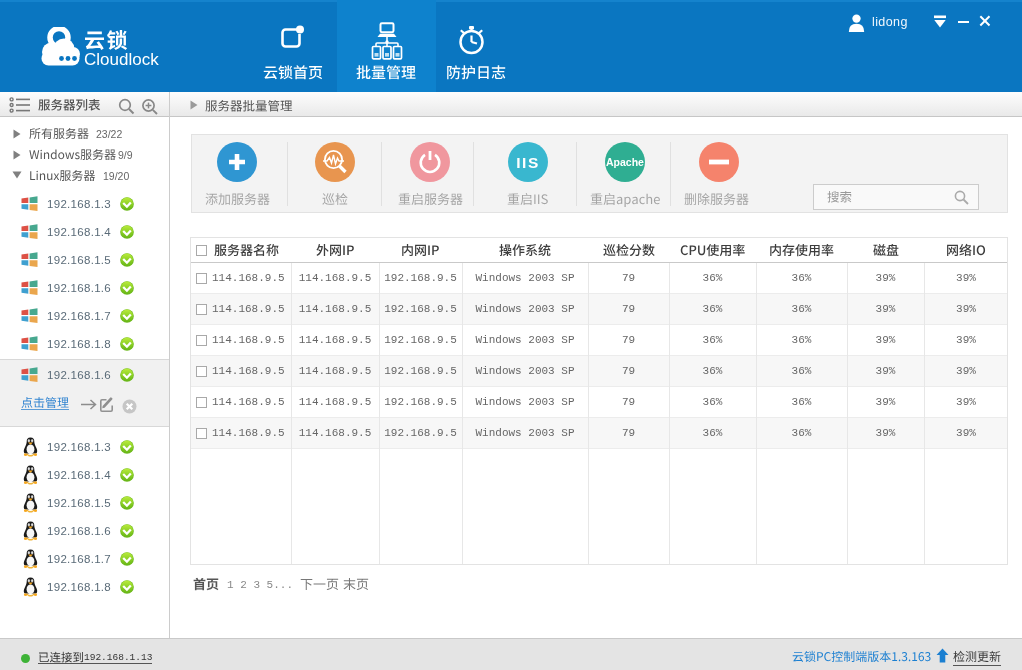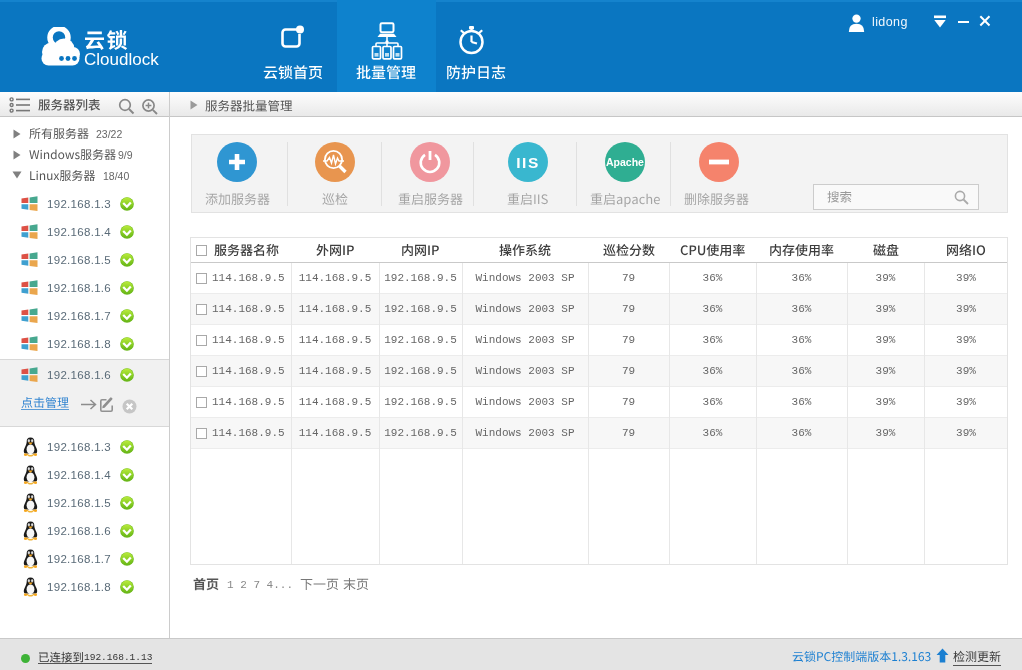--- a/index.html
+++ b/index.html
@@ -138,21 +138,21 @@
   </div>
 <div style="position:absolute;left:118.0px;top:148.0px;font-family:'Liberation Sans',sans-serif;font-size:10.5px;font-weight:400;color:#666;line-height:14.7px;white-space:nowrap">9/9</div>
 <svg class="abs" style="left:12px;top:171px" width="10" height="8" viewBox="0 0 10 8">
     <path d="M0.5 0.5 H9.5 L5 7.5 Z" fill="#808080"></path>
   </svg>
 <div style="position:absolute;left:29.0px;top:168.0px;width:66.4px;height:16.8px">
     <svg width="66.4" height="16.8" style="position:absolute;left:0;top:0;overflow:visible" viewBox="0 0 66.4 16.8">
       <path transform="matrix(0.0120,0,0,-0.0120,0,12.0)" fill="#555" d="M101 0V733H193V79H514V0Z M635 0V543H727V0ZM681 655Q654 655 638 672Q621 688 621 716Q621 743 638 759Q654 775 681 775Q708 775 725 759Q742 743 742 716Q742 688 725 672Q708 655 681 655Z M910 0V543H985L994 464H996Q1035 503 1078 530Q1122 557 1178 557Q1264 557 1304 502Q1344 448 1344 344V0H1253V332Q1253 409 1228 443Q1204 477 1150 477Q1108 477 1075 456Q1042 435 1002 394V0Z M1679 -13Q1593 -13 1552 41Q1512 95 1512 199V543H1604V210Q1604 135 1628 100Q1652 66 1706 66Q1748 66 1781 88Q1814 110 1853 158V543H1944V0H1868L1861 85H1858Q1820 41 1778 14Q1735 -13 1679 -13Z M2050 0 2229 283 2064 543H2163L2236 424Q2248 401 2262 378Q2275 356 2289 333H2294Q2305 356 2318 378Q2330 401 2342 424L2409 543H2504L2339 274L2518 0H2418L2338 127Q2324 152 2310 176Q2295 201 2279 224H2274Q2261 201 2248 176Q2234 152 2219 127L2146 0Z M2671 803H2904V733H2671ZM2671 569H2906V499H2671ZM3061 460H3425V391H3061ZM2669 330H2904V259H2669ZM2641 803H2709V444Q2709 385 2706 317Q2703 249 2695 178Q2687 108 2671 41Q2655 -26 2628 -81Q2622 -75 2611 -68Q2600 -61 2588 -55Q2576 -49 2567 -46Q2593 7 2608 69Q2622 131 2629 196Q2636 262 2638 326Q2641 389 2641 444ZM2862 803H2932V10Q2932 -20 2924 -38Q2916 -57 2897 -66Q2878 -76 2846 -78Q2814 -80 2763 -80Q2762 -71 2759 -58Q2756 -44 2752 -31Q2747 -18 2742 -8Q2777 -9 2805 -9Q2833 -9 2843 -8Q2853 -8 2858 -4Q2862 0 2862 11ZM3372 800H3445V606Q3445 579 3437 563Q3429 547 3405 538Q3382 531 3343 530Q3304 528 3247 528Q3245 544 3238 562Q3230 579 3223 592Q3254 592 3280 591Q3307 590 3326 590Q3345 591 3353 591Q3365 592 3368 595Q3372 598 3372 607ZM3404 460H3417L3430 463L3474 447Q3449 319 3400 218Q3350 118 3284 45Q3217 -28 3139 -74Q3133 -62 3120 -45Q3107 -28 3095 -19Q3167 19 3229 86Q3291 154 3337 246Q3383 337 3404 446ZM3173 417Q3202 320 3250 234Q3297 148 3361 82Q3425 15 3503 -23Q3491 -33 3477 -50Q3463 -68 3454 -81Q3374 -37 3308 36Q3243 108 3194 202Q3145 295 3113 401ZM3020 800H3393V730H3091V-80H3020Z M3659 282H4354V216H3659ZM4328 282H4403Q4403 282 4402 276Q4402 270 4402 262Q4401 254 4399 248Q4388 158 4376 99Q4365 40 4351 7Q4337 -26 4320 -41Q4304 -56 4285 -62Q4266 -67 4239 -69Q4216 -69 4175 -68Q4134 -68 4089 -66Q4088 -50 4082 -32Q4075 -13 4065 1Q4096 -2 4126 -4Q4157 -5 4181 -6Q4205 -6 4217 -6Q4233 -6 4243 -4Q4253 -2 4261 4Q4274 15 4286 46Q4298 76 4308 132Q4318 187 4328 271ZM3979 381 4057 375Q4037 240 3985 150Q3933 61 3846 7Q3758 -47 3631 -78Q3628 -69 3620 -58Q3613 -46 3605 -34Q3597 -22 3590 -14Q3711 9 3792 56Q3873 102 3919 182Q3965 261 3979 381ZM3855 737H4340V673H3855ZM4322 737H4337L4350 741L4395 710Q4341 629 4256 568Q4170 508 4064 466Q3957 424 3840 398Q3724 371 3609 357Q3605 371 3596 390Q3588 410 3579 423Q3690 434 3802 457Q3915 480 4016 518Q4117 555 4196 607Q4276 659 4322 727ZM3854 662Q3909 592 4004 544Q4099 497 4224 471Q4350 445 4494 437Q4487 428 4478 416Q4470 404 4463 392Q4456 380 4452 369Q4306 382 4179 413Q4052 444 3954 498Q3855 553 3791 636ZM3915 841 3993 826Q3943 745 3864 666Q3784 587 3670 523Q3665 532 3657 542Q3649 553 3640 563Q3631 573 3623 579Q3694 616 3750 660Q3807 704 3848 751Q3890 798 3915 841Z M4729 730V589H4899V730ZM4661 795H4970V524H4661ZM5155 730V589H5335V730ZM5086 795H5408V524H5086ZM4585 420H5482V353H4585ZM4695 15H4938V-51H4695ZM5119 15H5372V-51H5119ZM5157 404Q5192 361 5248 322Q5303 283 5370 254Q5437 225 5505 208Q5497 201 5488 190Q5478 179 5470 168Q5462 157 5457 148Q5387 168 5319 203Q5251 238 5192 282Q5134 327 5094 378ZM4661 229H4970V-74H4898V163H4731V-80H4661ZM5088 229H5408V-74H5335V163H5157V-80H5088ZM4968 532 5044 518Q5008 445 4949 375Q4890 305 4804 245Q4719 185 4605 141Q4601 150 4594 160Q4587 171 4579 181Q4571 191 4563 198Q4672 238 4752 292Q4833 347 4887 409Q4941 471 4968 532ZM5147 484 5186 524Q5224 511 5266 490Q5309 468 5334 449L5293 405Q5270 425 5228 448Q5185 470 5147 484Z"></path>
     </svg>
   </div>
-<div style="position:absolute;left:103.0px;top:169.0px;font-family:'Liberation Sans',sans-serif;font-size:10.5px;font-weight:400;color:#666;line-height:14.7px;white-space:nowrap">18/40</div>
+<div style="position:absolute;left:103.0px;top:169.0px;font-family:'Liberation Sans',sans-serif;font-size:10.5px;font-weight:400;color:#666;line-height:14.7px;white-space:nowrap">19/20</div>
 <svg class="abs" style="left:21px;top:196px" width="17" height="15" viewBox="0 0 17 15">
 <polygon points="0.5,2.6 7.3,1.6 7.3,7 0.5,7" fill="#dd5145"></polygon>
 <polygon points="8.6,1.4 16.5,0.3 16.5,7 8.6,7" fill="#47a88f"></polygon>
 <polygon points="0.5,8.3 7.3,8.3 7.3,13.7 0.5,12.7" fill="#3fa0d0"></polygon>
 <polygon points="8.6,8.3 16.5,8.3 16.5,15 8.6,13.9" fill="#eaa64d"></polygon>
 </svg>
 <div style="position:absolute;left:47.0px;top:195.9px;font-family:'Liberation Sans',sans-serif;font-size:11.5px;font-weight:400;letter-spacing:0.3px;color:#5a6b78;line-height:16.1px;white-space:nowrap">192.168.1.3</div>
 <svg class="abs" style="left:120px;top:196.5px" width="14" height="14" viewBox="0 0 14 14">
 <defs>
       <linearGradient id="g120196.5" x1="0" y1="0" x2="0" y2="1">
@@ -642,21 +642,21 @@
 <div style="position:absolute;left:588px;top:263px;width:1px;height:301px;background:#e7e7e7"></div>
 <div style="position:absolute;left:669px;top:263px;width:1px;height:301px;background:#e7e7e7"></div>
 <div style="position:absolute;left:756px;top:263px;width:1px;height:301px;background:#e7e7e7"></div>
 <div style="position:absolute;left:847px;top:263px;width:1px;height:301px;background:#e7e7e7"></div>
 <div style="position:absolute;left:924px;top:263px;width:1px;height:301px;background:#e7e7e7"></div>
 <div style="position:absolute;left:193.0px;top:576.0px;width:26.0px;height:18.2px">
     <svg width="26.0" height="18.2" style="position:absolute;left:0;top:0;overflow:visible" viewBox="0 0 26.0 18.2">
       <path transform="matrix(0.0130,0,0,-0.0130,0,13.0)" fill="#555" d="M244 378H756V286H244ZM244 221H756V129H244ZM244 61H757V-43H244ZM48 715H955V604H48ZM147 543H849V-90H724V439H267V-90H147ZM438 649 591 646Q574 598 552 554Q530 511 513 479L396 492Q405 516 413 543Q421 570 428 598Q434 626 438 649ZM672 852 810 822Q781 779 750 740Q719 700 693 672L587 703Q602 724 618 750Q634 776 648 802Q663 829 672 852ZM205 809 312 857Q340 831 368 798Q395 764 410 738L299 681Q286 707 259 744Q232 780 205 809Z M1067 802H1942V691H1067ZM1424 747 1563 730Q1543 681 1520 635Q1498 589 1480 557L1375 578Q1385 602 1394 632Q1404 662 1412 692Q1420 722 1424 747ZM1441 449H1565V268Q1565 225 1554 183Q1543 141 1514 102Q1485 63 1434 28Q1383 -7 1304 -37Q1226 -67 1114 -91Q1108 -78 1095 -60Q1082 -42 1068 -24Q1054 -6 1040 6Q1143 25 1214 48Q1285 72 1330 98Q1375 125 1399 154Q1423 182 1432 212Q1441 241 1441 270ZM1535 95 1604 176Q1645 160 1694 138Q1742 117 1790 94Q1839 70 1882 46Q1924 23 1954 3L1880 -91Q1852 -71 1812 -46Q1771 -22 1723 4Q1675 29 1627 52Q1579 76 1535 95ZM1149 601H1867V138H1738V491H1272V135H1149Z"></path>
     </svg>
   </div>
-<div style="position:absolute;left:227.0px;top:577.5px;font-family:'Liberation Mono',sans-serif;font-size:11px;font-weight:400;color:#888;line-height:15.4px;white-space:nowrap">1 2 7 4...</div>
+<div style="position:absolute;left:227.0px;top:577.5px;font-family:'Liberation Mono',sans-serif;font-size:11px;font-weight:400;color:#888;line-height:15.4px;white-space:nowrap">1 2 3 5...</div>
 <div style="position:absolute;left:300.0px;top:576.0px;width:39.0px;height:18.2px">
     <svg width="39.0" height="18.2" style="position:absolute;left:0;top:0;overflow:visible" viewBox="0 0 39.0 18.2">
       <path transform="matrix(0.0130,0,0,-0.0130,0,13.0)" fill="#777" d="M55 766H946V691H55ZM441 707H520V-79H441ZM484 470 534 527Q579 506 629 479Q679 452 728 424Q777 395 820 368Q862 341 892 318L839 250Q810 273 768 302Q727 330 678 360Q630 389 580 418Q530 446 484 470Z M1044 431H1960V349H1044Z M2074 785H2935V715H2074ZM2459 749 2544 736Q2525 691 2503 644Q2481 597 2461 564L2395 577Q2407 601 2419 632Q2431 662 2442 693Q2453 724 2459 749ZM2464 462H2541V280Q2541 239 2532 198Q2522 157 2496 118Q2470 80 2421 44Q2372 8 2292 -23Q2213 -54 2096 -80Q2092 -72 2084 -61Q2076 -50 2068 -38Q2059 -26 2050 -19Q2162 3 2236 30Q2311 57 2356 88Q2402 119 2426 151Q2449 183 2456 216Q2464 249 2464 281ZM2545 110 2589 161Q2632 142 2680 119Q2727 96 2774 71Q2821 46 2862 22Q2903 -3 2932 -23L2885 -83Q2858 -62 2818 -37Q2778 -12 2731 14Q2684 40 2636 65Q2589 90 2545 110ZM2171 595H2839V130H2760V525H2248V128H2171Z"></path>
     </svg>
   </div>
 <div style="position:absolute;left:342.5px;top:576.0px;width:26.0px;height:18.2px">
     <svg width="26.0" height="18.2" style="position:absolute;left:0;top:0;overflow:visible" viewBox="0 0 26.0 18.2">
       <path transform="matrix(0.0130,0,0,-0.0130,0,13.0)" fill="#777" d="M62 671H942V597H62ZM114 422H890V348H114ZM459 840H538V-79H459ZM440 385 500 359Q465 301 418 244Q371 188 317 138Q263 88 206 47Q148 6 91 -23Q85 -14 76 -2Q66 11 56 22Q45 34 36 42Q92 67 150 104Q208 140 262 186Q316 231 362 282Q407 333 440 385ZM557 389Q590 337 636 286Q683 236 738 190Q792 144 851 107Q910 70 967 45Q958 38 947 26Q936 14 926 2Q917 -10 910 -21Q853 8 795 50Q737 92 682 142Q627 193 580 249Q533 305 497 363Z M1074 785H1935V715H1074ZM1459 749 1544 736Q1525 691 1503 644Q1481 597 1461 564L1395 577Q1407 601 1419 632Q1431 662 1442 693Q1453 724 1459 749ZM1464 462H1541V280Q1541 239 1532 198Q1522 157 1496 118Q1470 80 1421 44Q1372 8 1292 -23Q1213 -54 1096 -80Q1092 -72 1084 -61Q1076 -50 1068 -38Q1059 -26 1050 -19Q1162 3 1236 30Q1311 57 1356 88Q1402 119 1426 151Q1449 183 1456 216Q1464 249 1464 281ZM1545 110 1589 161Q1632 142 1680 119Q1727 96 1774 71Q1821 46 1862 22Q1903 -3 1932 -23L1885 -83Q1858 -62 1818 -37Q1778 -12 1731 14Q1684 40 1636 65Q1589 90 1545 110ZM1171 595H1839V130H1760V525H1248V128H1171Z"></path>
     </svg>
   </div>

